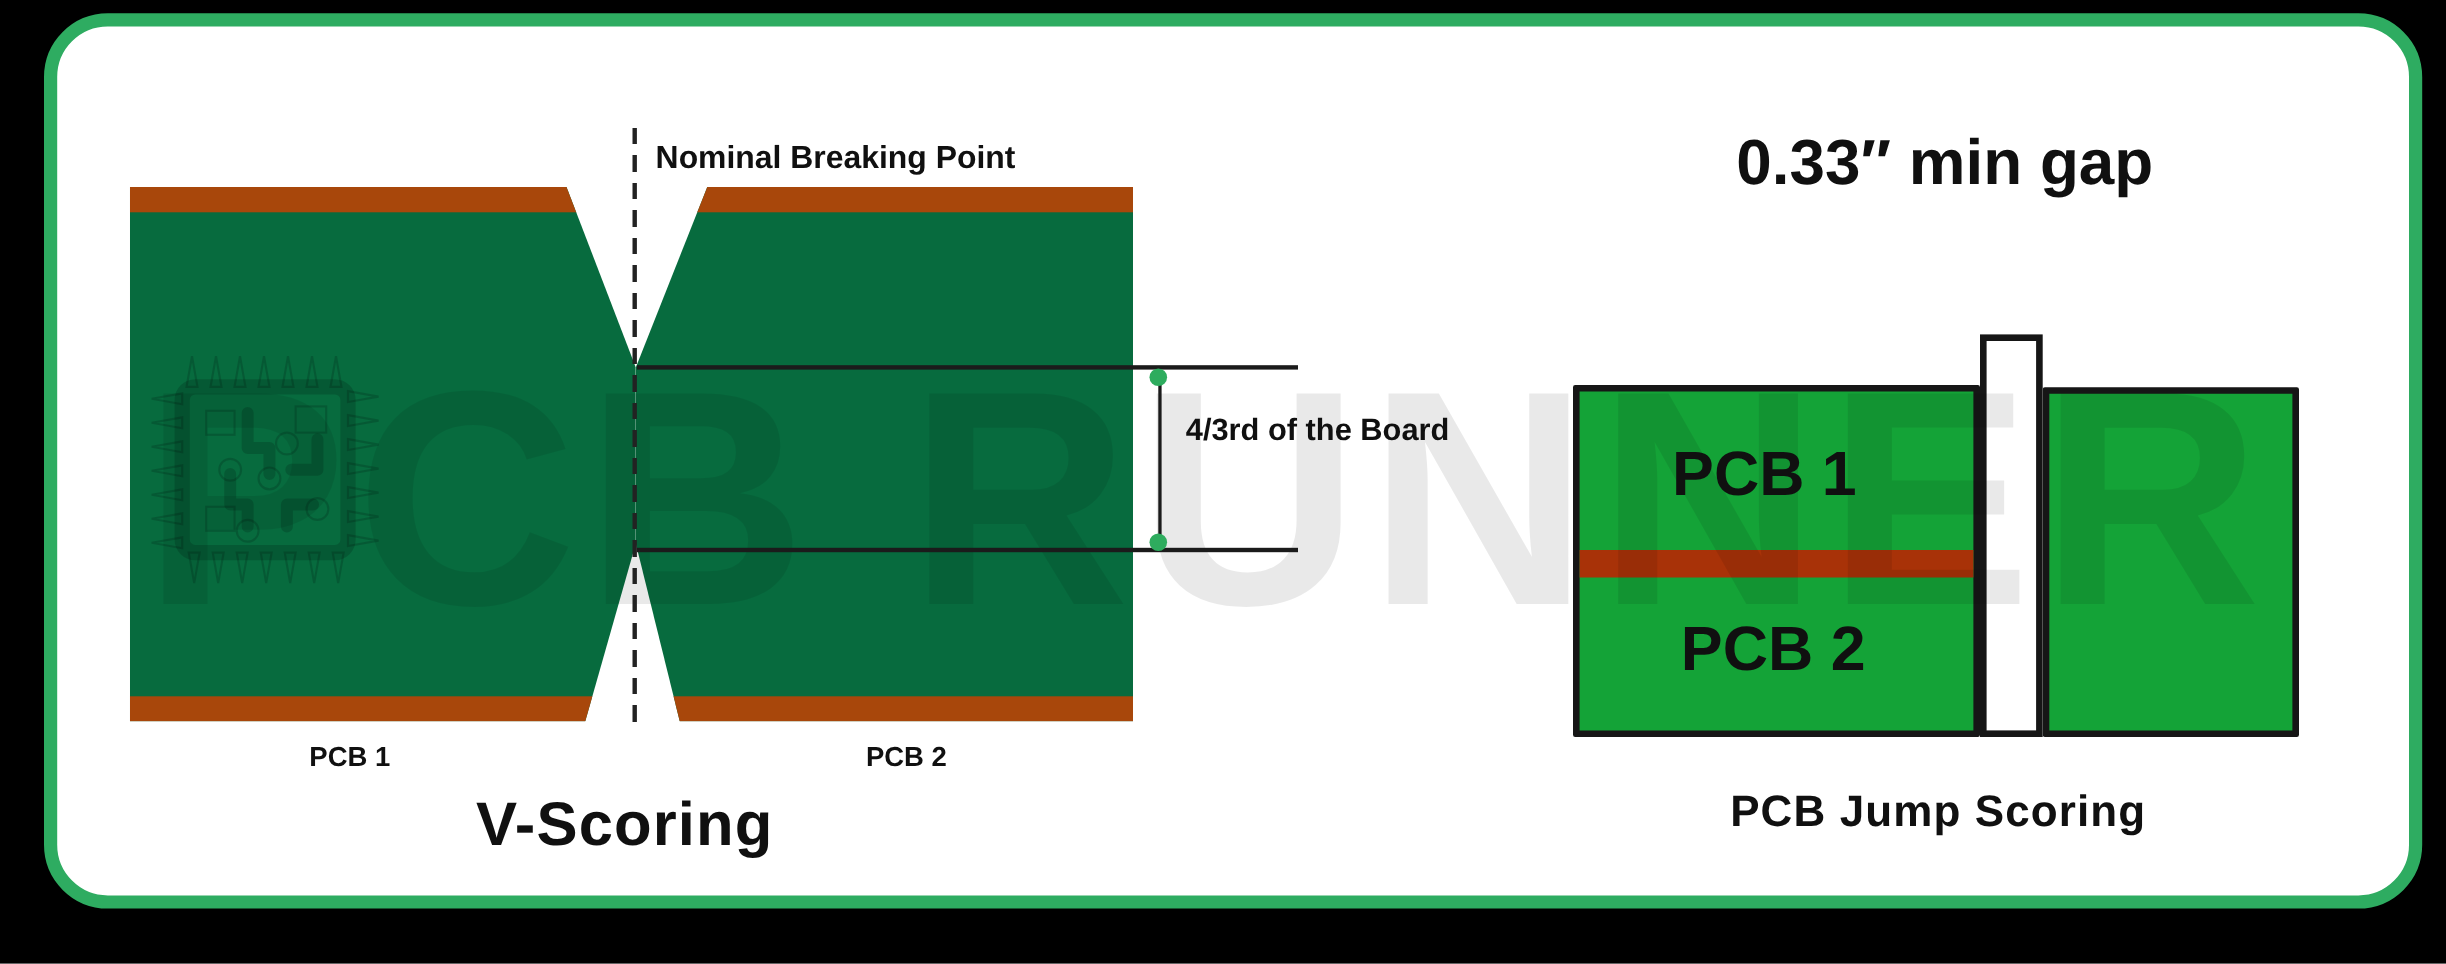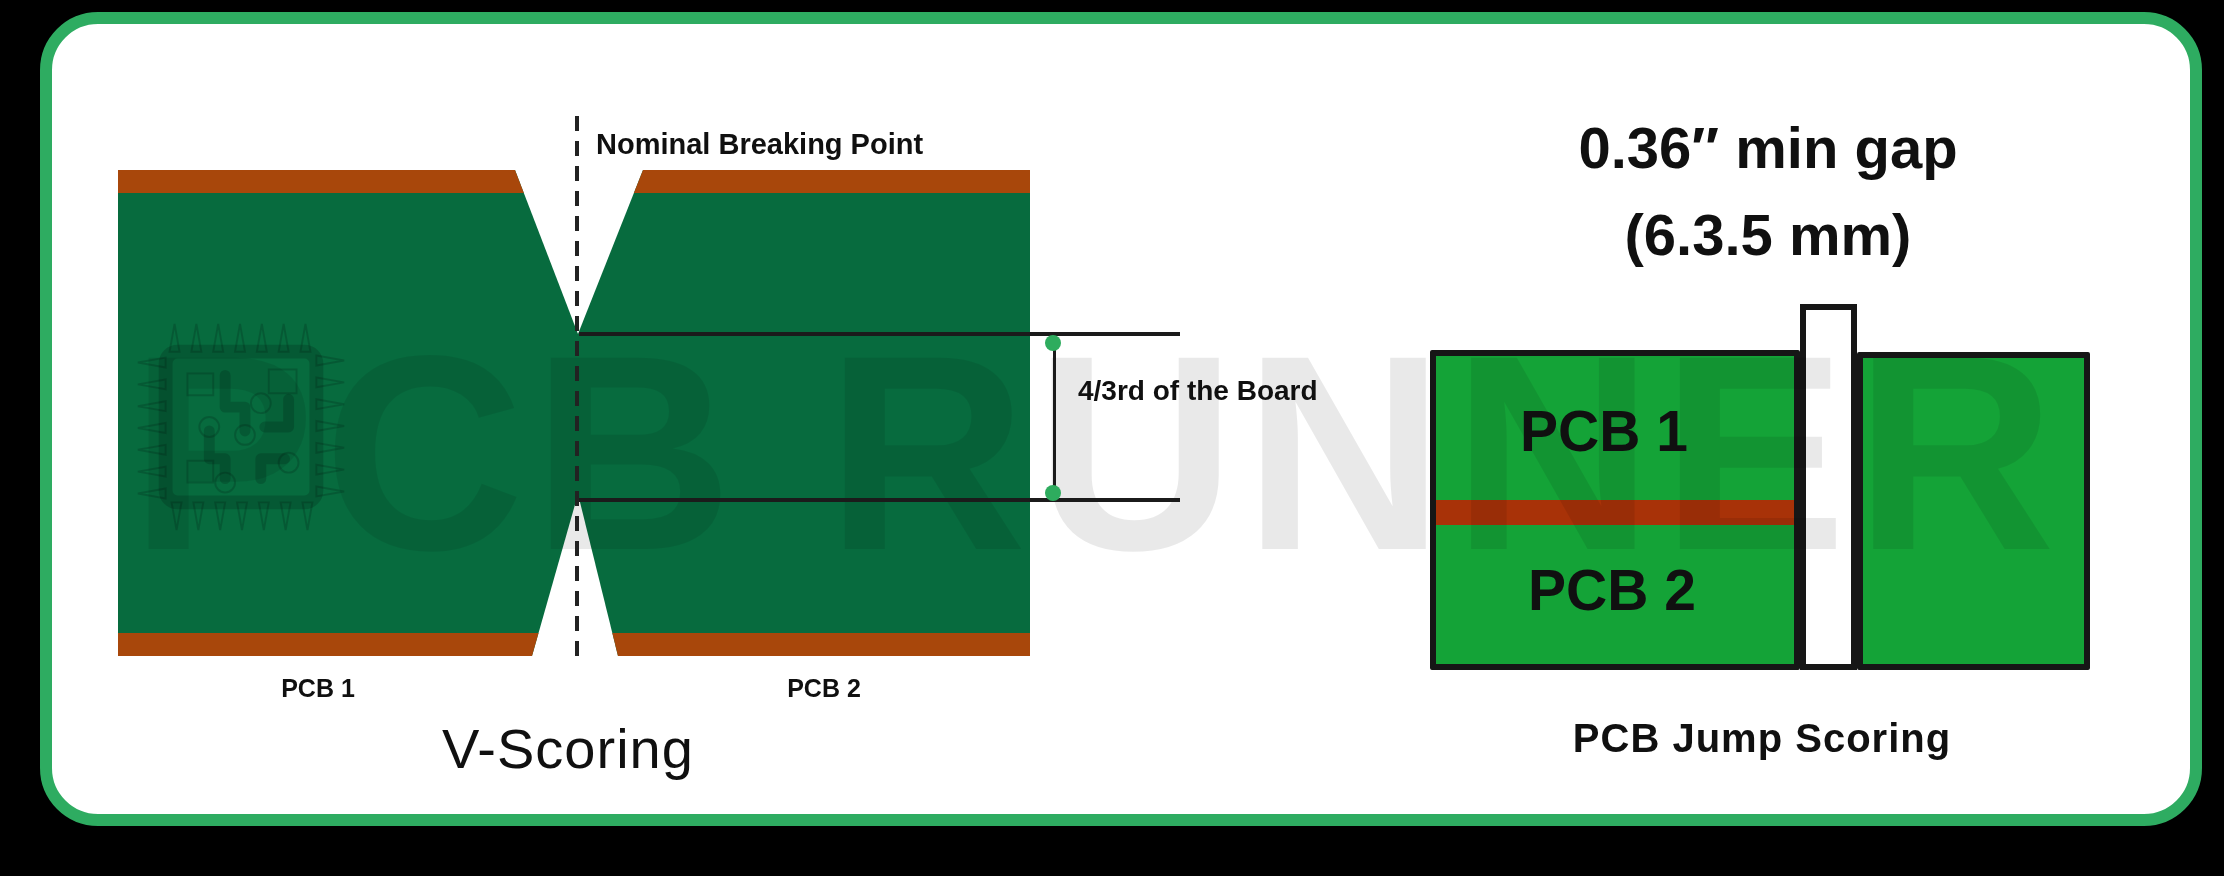--- a/index.html
+++ b/index.html
@@ -23,21 +23,21 @@
   .hline.b{left:527px;top:474px;width:601px;}
   .dimline{position:absolute;left:1001px;top:319px;width:3px;height:150px;background:#1b1b1b;z-index:60;}
   .dot{position:absolute;width:16px;height:16px;border-radius:50%;background:var(--dot_green,#2EAC5E);z-index:61;}
   .dot.t{left:993px;top:311px;} .dot.b{left:993px;top:461px;}
 
   .nominal{position:absolute;left:544px;top:104px;font-size:29px;font-weight:700;z-index:60;white-space:nowrap;}
   .note{position:absolute;left:1026px;top:348px;font-size:28px;line-height:37px;font-weight:700;z-index:60;white-space:nowrap;}
   .blabel{position:absolute;top:650px;font-size:25px;font-weight:700;transform:translateX(-50%);z-index:60;white-space:nowrap;}
   .blabel.p1{left:266px;} .blabel.p2{left:772px;}
   .vtitle{position:absolute;left:516px;top:692px;transform:translateX(-50%);
-          font-size:56px;font-weight:400;letter-spacing:1px;z-index:60;white-space:nowrap;}
+          font-size:56px;font-weight:700;letter-spacing:1px;z-index:60;white-space:nowrap;}
 
   
   .gaptext{position:absolute;left:1716px;top:80px;transform:translateX(-50%);text-align:center;
            font-size:58px;line-height:87px;font-weight:800;z-index:60;white-space:nowrap;}
   .jboard{position:absolute;background:var(--jump_green,#14A337);border:6px solid #161616;border-radius:2px;z-index:10;}
   .jb1{left:1378px;top:326px;width:358px;height:308px;}
   .jb3{left:1805px;top:328px;width:221px;height:306px;}
   .jbar{position:absolute;left:1748px;top:280px;width:45px;height:354px;background:#fff;
         border:6px solid #161616;z-index:12;}
   .stripe{position:absolute;left:0;top:144px;width:100%;height:25px;background:var(--jump_stripe,#A83208);}
@@ -78,22 +78,21 @@
 
     <div class="nominal">Nominal Breaking Point</div>
     <div class="note">
       <div>4/3rd of the Board</div>
     </div>
     <div class="blabel p1">PCB 1</div>
     <div class="blabel p2">PCB 2</div>
     <div class="vtitle">V-Scoring</div>
 
     <div class="gaptext">
-      <div>0.36″ min gap</div>
-      <div>(6.3.5 mm)</div>
+      <div>0.33″ min gap</div>
     </div>
 
     <div class="jboard jb1">
       <div class="stripe"></div>
     </div>
     <div class="jbar"></div>
     <div class="jboard jb3"></div>
 
     <div class="jlabel" style="left:1552px;top:407px;">PCB 1</div>
     <div class="jlabel" style="left:1560px;top:566px;">PCB 2</div>

